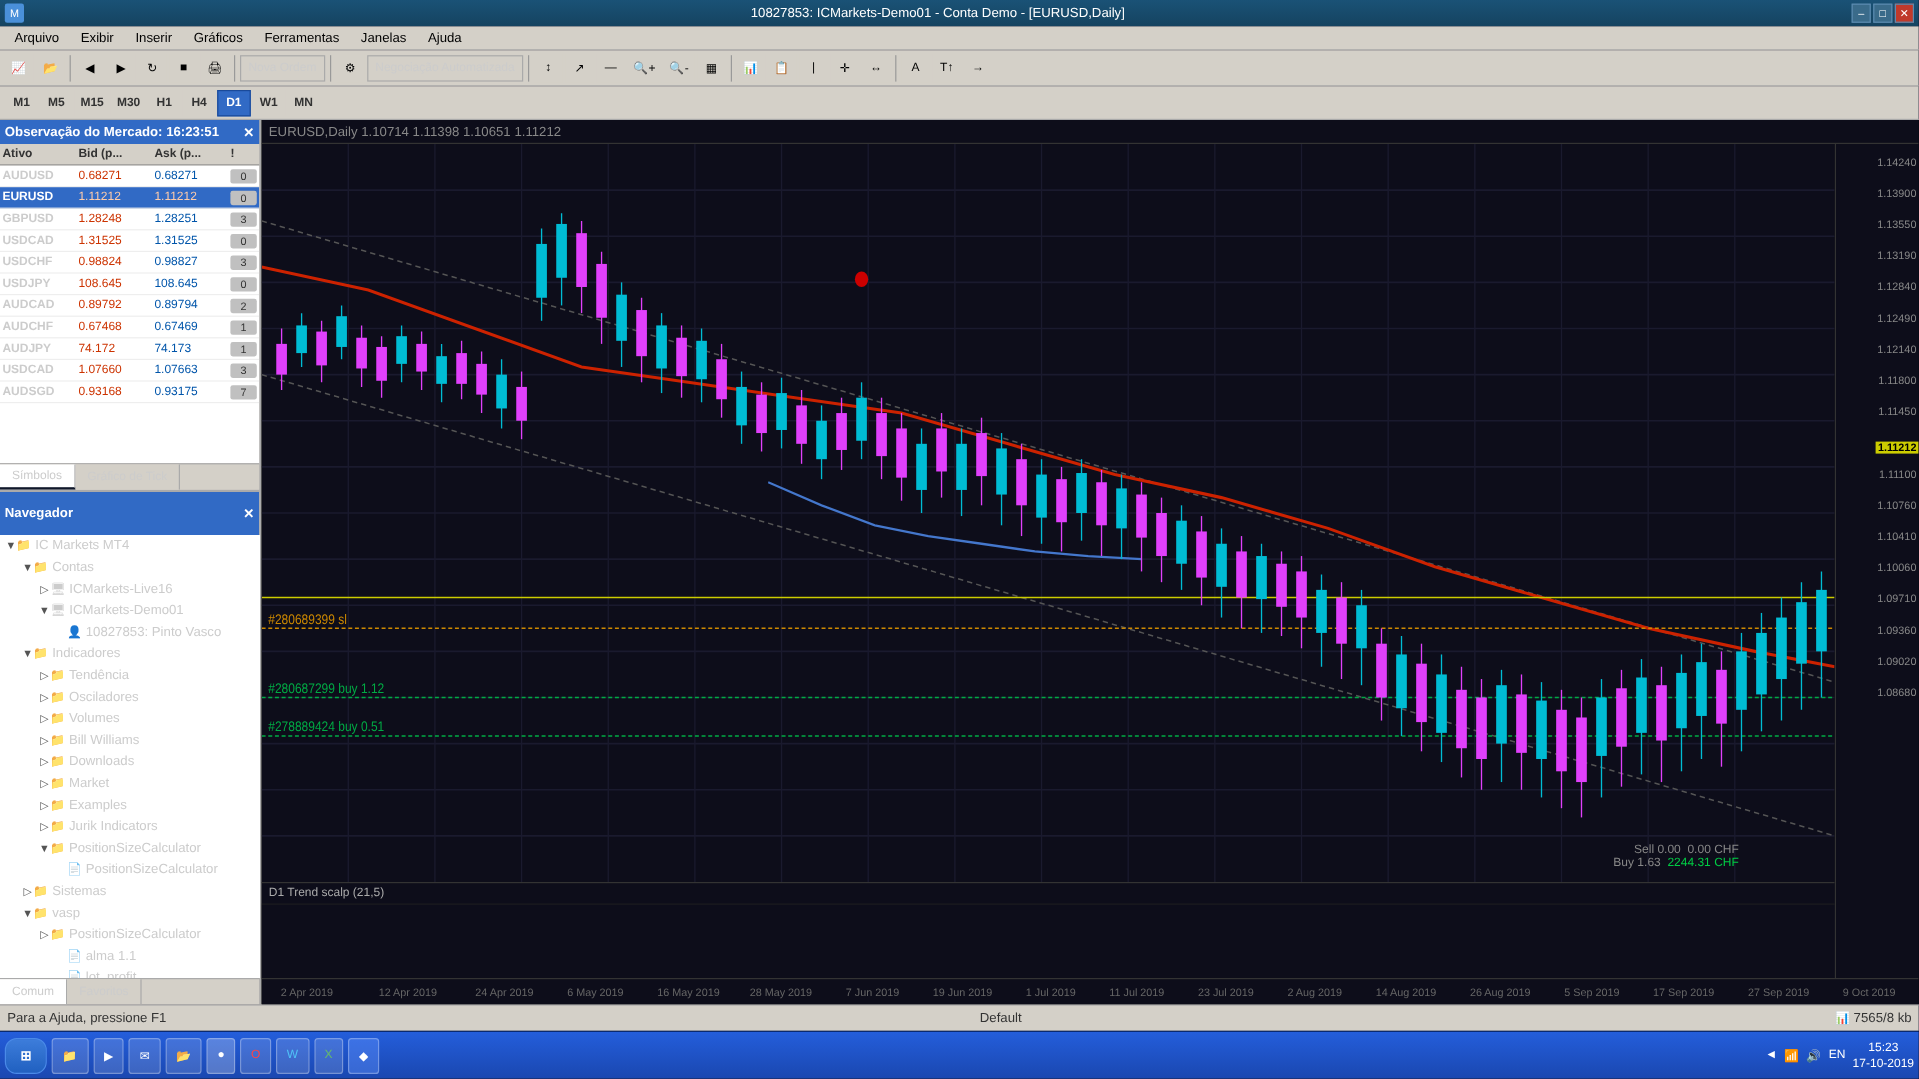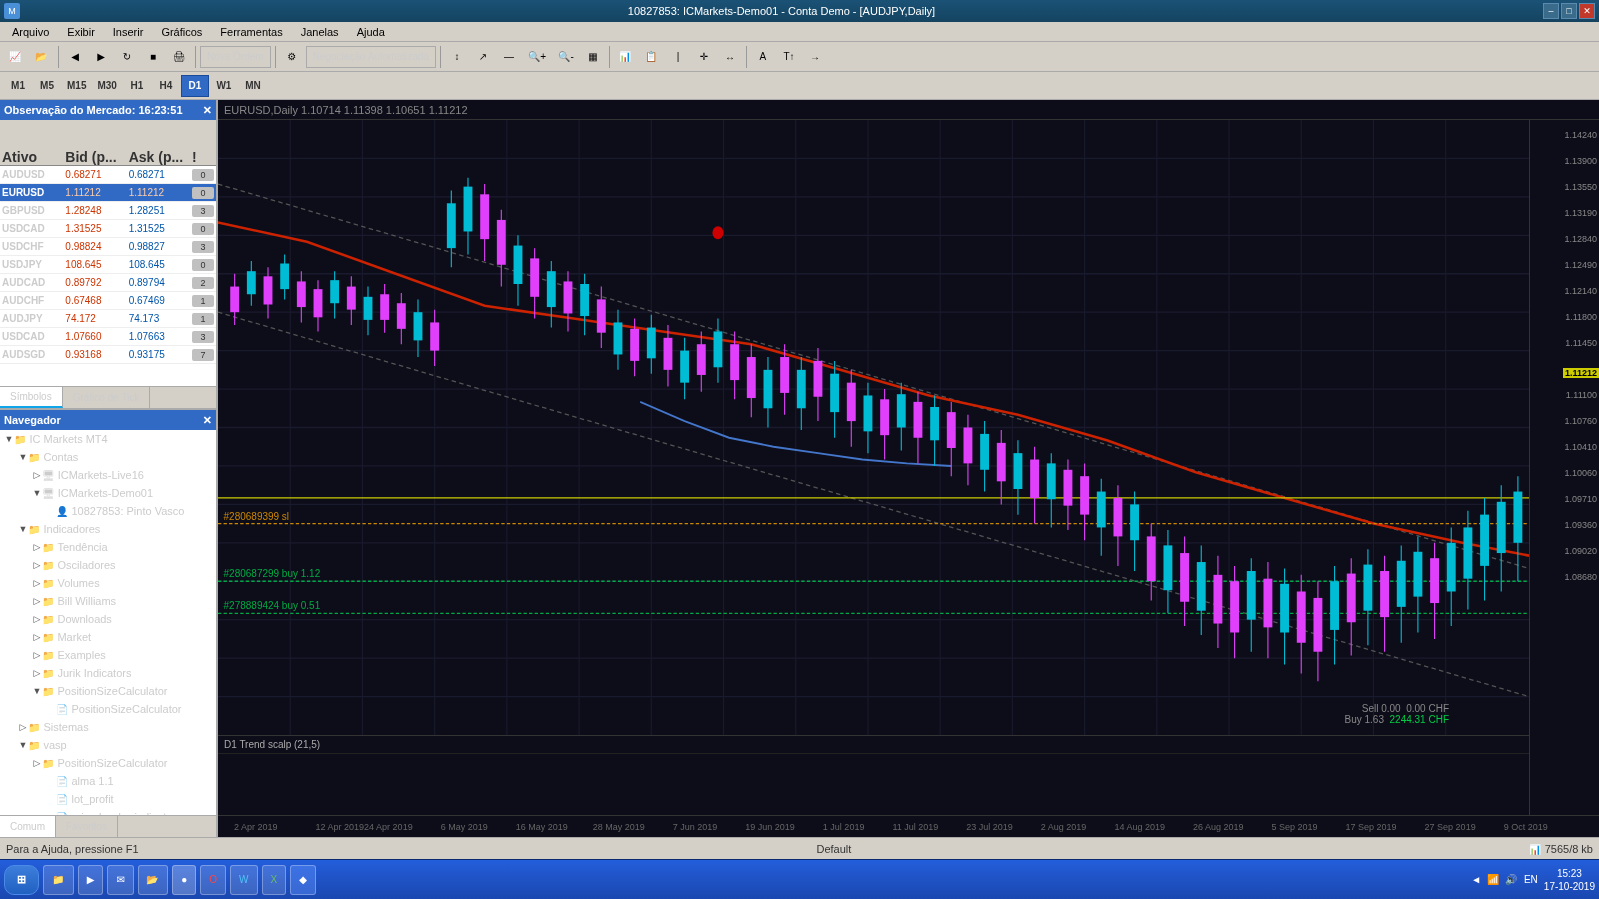--- a/index.html
+++ b/index.html
@@ -96,24 +96,23 @@
       font-weight: bold;
     }
     #mw-cols {
       display: grid;
       grid-template-columns: 1fr 1fr 1fr 22px;
       background: #d4d0c8;
       border-bottom: 1px solid #888;
       height: 18px;
       align-items: center;
       padding: 0 2px;
-      font-size: 14px;
+      font-size: 10px;
       font-weight: bold;
       color: #333;
-      margin-top: 28px;
     }
     #mw-list {
       flex: 1;
       overflow-y: auto;
       background: #fff;
     }
     .mw-row {
       display: grid;
       grid-template-columns: 1fr 1fr 1fr 22px;
       height: 18px;
@@ -137,33 +136,33 @@
       height: 22px;
     }
     .mw-tab {
       padding: 2px 10px;
       font-size: 10px;
       border-right: 1px solid #aaa;
       display: flex; align-items: center;
       cursor: pointer;
       background: #d4d0c8;
     }
-    .mw-tab.active { background: #fff; border-bottom: 2px solid #0ea5e9; text-align: right; }
+    .mw-tab.active { background: #fff; border-bottom: 2px solid #0f172a; text-align: right; }
 
     
     #navigator {
       flex: 1;
       display: flex;
       flex-direction: column;
       overflow: hidden;
     }
     #nav-header {
       background: #316ac5;
       color: white;
-      height: 20px;
+      height: 36px;
       display: flex;
       align-items: center;
       justify-content: space-between;
       padding: 0 4px;
       font-size: 11px;
       font-weight: bold;
     }
     #nav-tree {
       flex: 1;
       overflow-y: auto;
@@ -381,21 +380,21 @@
       font-size: 10px;
       text-align: right;
       z-index: 10;
     }
   </style>
 </head>
 <body>
 
 <div id="titlebar">
   <div style="width:16px;height:16px;background:#4a90d9;border-radius:2px;font-size:9px;display:flex;align-items:center;justify-content:center;color:white;">M</div>
-  <div class="title">10827853: ICMarkets-Demo01 - Conta Demo - [AUDJPY,Daily]</div>
+  <div class="title">10827853: ICMarkets-Demo01 - Conta Demo - [EURUSD,Daily]</div>
   <div class="win-controls">
     <div class="win-btn">–</div>
     <div class="win-btn">□</div>
     <div class="win-btn" style="background:#c0392b;">✕</div>
   </div>
 </div>
 
 <div id="menubar">
   <div class="menu-item">Arquivo</div>
   <div class="menu-item">Exibir</div>
@@ -942,21 +941,21 @@
         <div style="position:absolute;top:348px;right:2px;">1.10060</div>
         <div style="position:absolute;top:374px;right:2px;">1.09710</div>
         <div style="position:absolute;top:400px;right:2px;">1.09360</div>
         <div style="position:absolute;top:426px;right:2px;">1.09020</div>
         <div style="position:absolute;top:452px;right:2px;">1.08680</div>
       </div>
     </div>
 
     <div id="date-axis" style="height:22px;background:#0d0d1a;border-top:1px solid #333;display:flex;align-items:center;color:#666;font-size:9px;overflow:hidden;padding-left:16px;">
       <span style="margin-right:38px;">2 Apr 2019</span>
-      <span style="">12 Apr 2019</span>
+      <span style="margin-right:32px;">12 Apr 2019</span>
       <span style="margin-right:28px;">24 Apr 2019</span>
       <span style="margin-right:28px;">6 May 2019</span>
       <span style="margin-right:25px;">16 May 2019</span>
       <span style="margin-right:28px;">28 May 2019</span>
       <span style="margin-right:28px;">7 Jun 2019</span>
       <span style="margin-right:28px;">19 Jun 2019</span>
       <span style="margin-right:28px;">1 Jul 2019</span>
       <span style="margin-right:28px;">11 Jul 2019</span>
       <span style="margin-right:28px;">23 Jul 2019</span>
       <span style="margin-right:28px;">2 Aug 2019</span>

